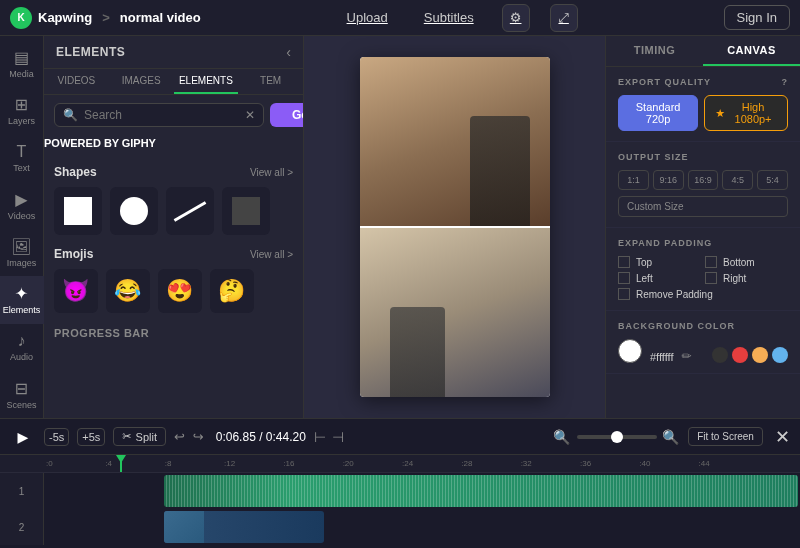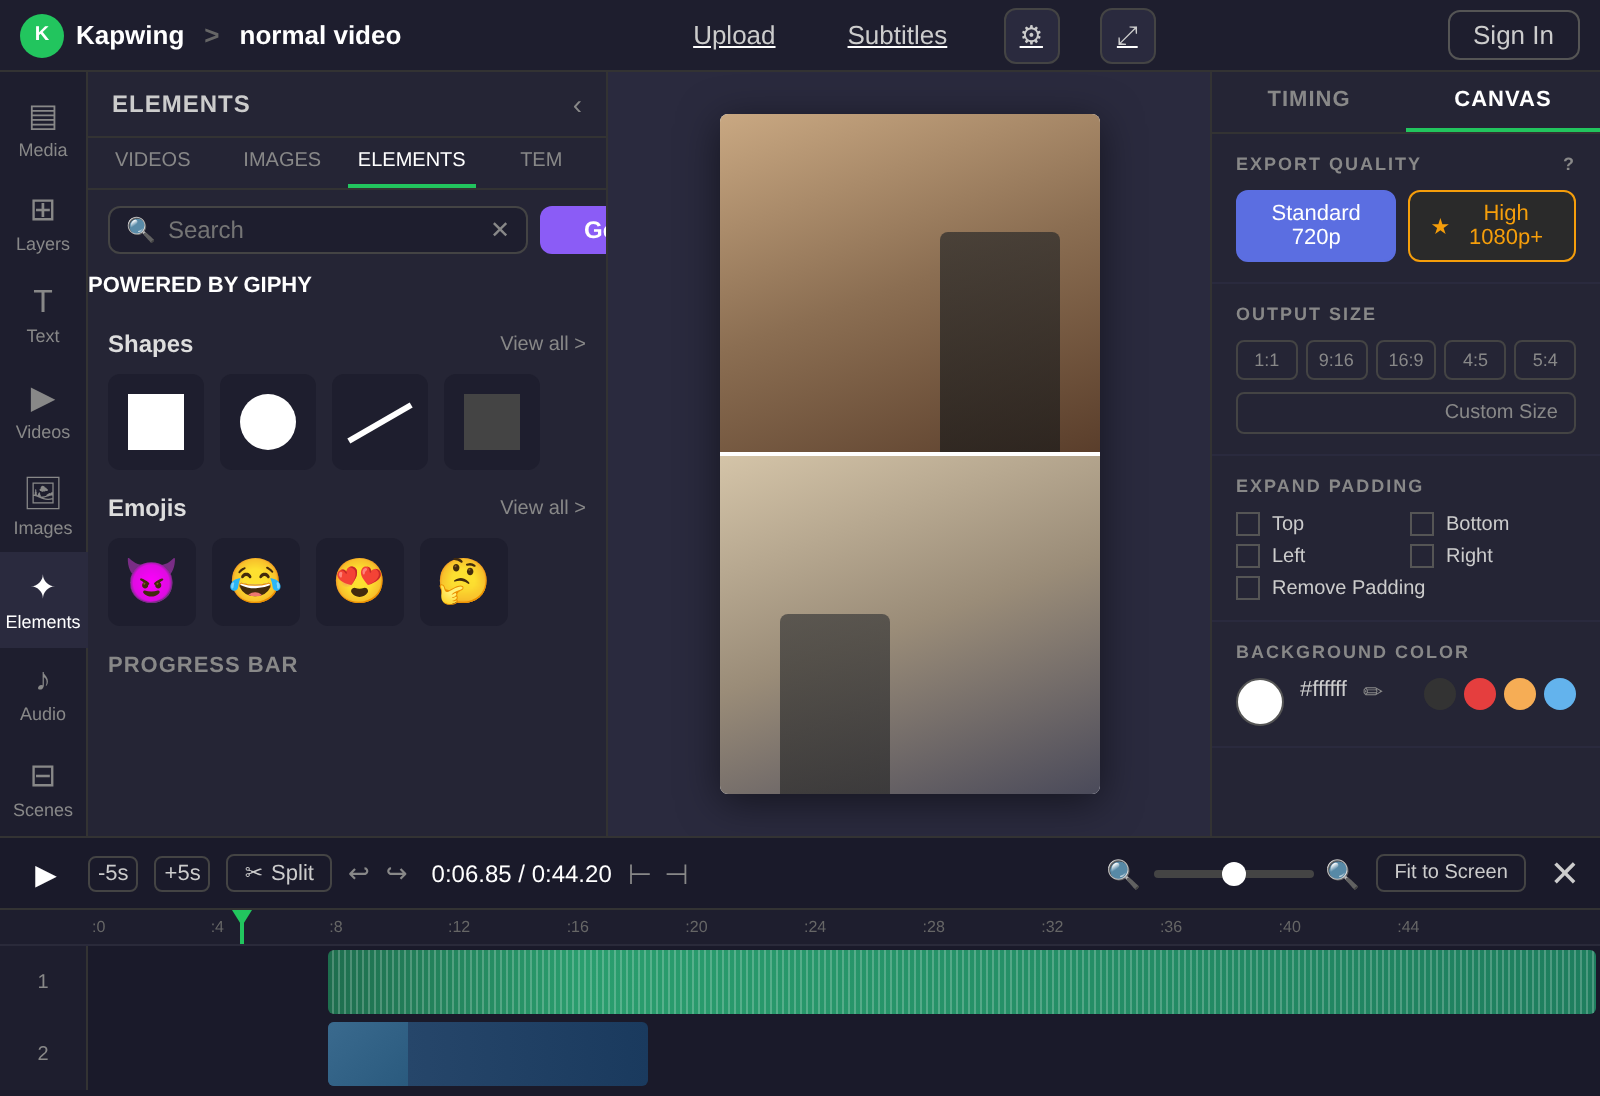--- a/index.html
+++ b/index.html
@@ -71,26 +71,26 @@
     .right-tab { flex: 1; padding: 8px 4px; font-size: 11px; font-weight: 600; text-align: center; cursor: pointer; color: #888; border-bottom: 2px solid transparent; letter-spacing: 0.5px; }
     .right-tab.active { color: #fff; border-bottom: 2px solid #22c55e; }
     .right-section { padding: 10px 12px; border-bottom: 1px solid #2a2a3e; }
     .right-section-title { font-size: 9px; font-weight: 700; color: #888; letter-spacing: 1px; margin-bottom: 8px; display: flex; align-items: center; justify-content: space-between; }
     .quality-row { display: flex; gap: 6px; align-items: center; }
     .quality-btn { padding: 5px 10px; border-radius: 6px; font-size: 11px; cursor: pointer; border: 1px solid #444; background: none; color: #888; }
     .quality-btn.active { background: #5b6ee1; border-color: #5b6ee1; color: #fff; }
     .quality-btn.premium { background: #2a2a2a; border-color: #f59e0b; color: #f59e0b; display: flex; align-items: center; gap: 4px; }
     .size-grid { display: grid; grid-template-columns: repeat(5, 1fr); gap: 4px; margin-bottom: 6px; }
     .size-btn { padding: 4px 2px; border-radius: 4px; font-size: 9px; cursor: pointer; border: 1px solid #444; background: none; color: #888; text-align: center; }
-    .custom-size-btn { width: 100%; padding: 4px 8px; border-radius: 4px; font-size: 10px; cursor: pointer; border: 1px solid #444; background: none; color: #888; text-align: right; }
+    .custom-size-btn { width: 100%; padding: 4px 8px; border-radius: 4px; font-size: 10px; cursor: pointer; border: 1px solid #444; background: none; color: #888; text-align: left; }
     .padding-grid { display: grid; grid-template-columns: 1fr 1fr; gap: 4px; }
     .padding-item { display: flex; align-items: flex-end; gap: 6px; font-size: 10px; color: #ccc; }
     .padding-checkbox { width: 12px; height: 12px; border: 1px solid #555; background: none; cursor: pointer; flex-shrink: 0; }
     .remove-padding { display: flex; align-items: center; gap: 6px; font-size: 10px; color: #ccc; margin-top: 4px; cursor: pointer; }
-    .color-row { display: flex; align-items: flex-start; gap: 8px; }
+    .color-row { display: flex; align-items: flex-end; gap: 8px; }
     .color-preview { width: 24px; height: 24px; background: #fff; border-radius: 50%; border: 1px solid #555; cursor: pointer; }
     .color-hex { font-size: 11px; color: #ccc; }
     .color-picker-icon { font-size: 12px; color: #888; cursor: pointer; }
     .color-swatches { display: flex; gap: 4px; margin-left: auto; }
     .swatch { width: 16px; height: 16px; border-radius: 50%; cursor: pointer; }
 
     
     .bottom-area { height: 130px; background: #1a1a2a; border-top: 1px solid #333; flex-shrink: 0; display: flex; flex-direction: column; }
     .playback-bar { display: flex; align-items: center; gap: 8px; padding: 4px 10px; border-bottom: 1px solid #333; height: 36px; }
     .play-btn { width: 26px; height: 26px; background: none; border: none; color: #fff; font-size: 14px; cursor: pointer; display: flex; align-items: center; justify-content: center; }

